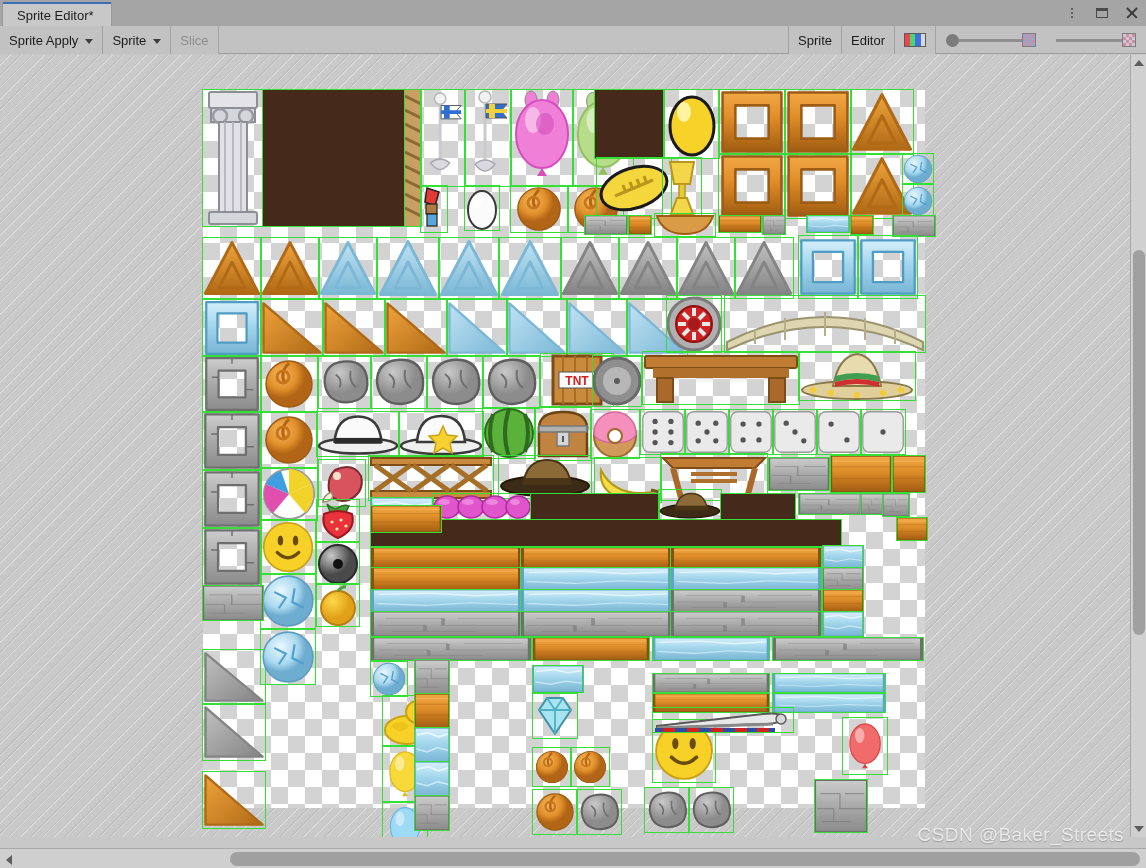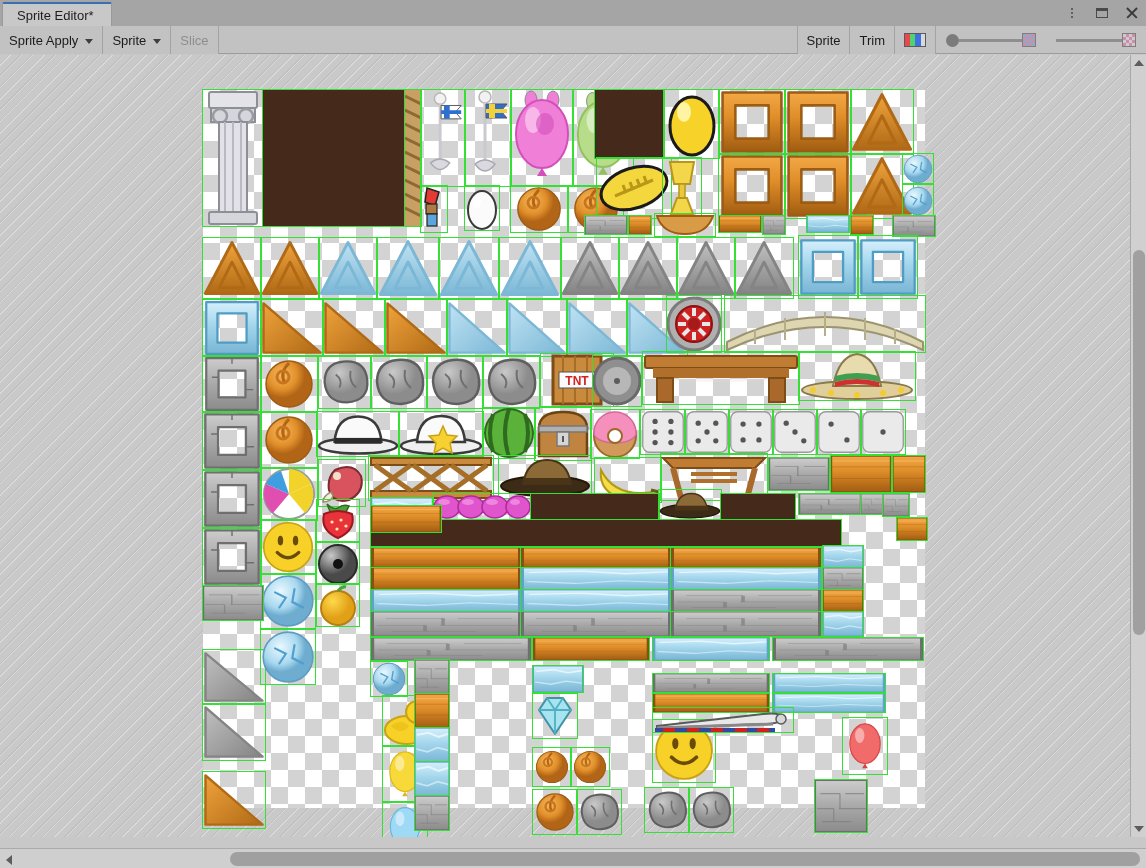--- a/index.html
+++ b/index.html
@@ -179,21 +179,21 @@
       <span class="caret"></span>
     </div>
     <div class="tbtn disabled">
       <span>Slice</span>
     </div>
     <div class="tspacer"></div>
     <div class="tbtn">
       <span>Sprite</span>
     </div>
     <div class="tbtn">
-      <span>Trim</span>
+      <span>Editor</span>
     </div>
     <div class="tbtn">
       <span class="colorchip"></span>
     </div>
     <div class="sliderwrap">
       <span class="sl-knob"></span>
       <span class="sl-track"></span>
       <span class="chkicon"></span>
     </div>
     <div class="sliderwrap">
@@ -2018,13 +2018,14 @@
   <div class="sb-v">
     <div class="sb-arrow up"></div>
     <div class="thumb"></div>
     <div class="sb-arrow dn"></div>
   </div>
   <div class="sb-h">
     <div class="arr"></div>
     <div class="thumb"></div>
   </div>
 
+  <div class="watermark">CSDN @Baker_Streets</div>
 </div>
 
 </body></html>

